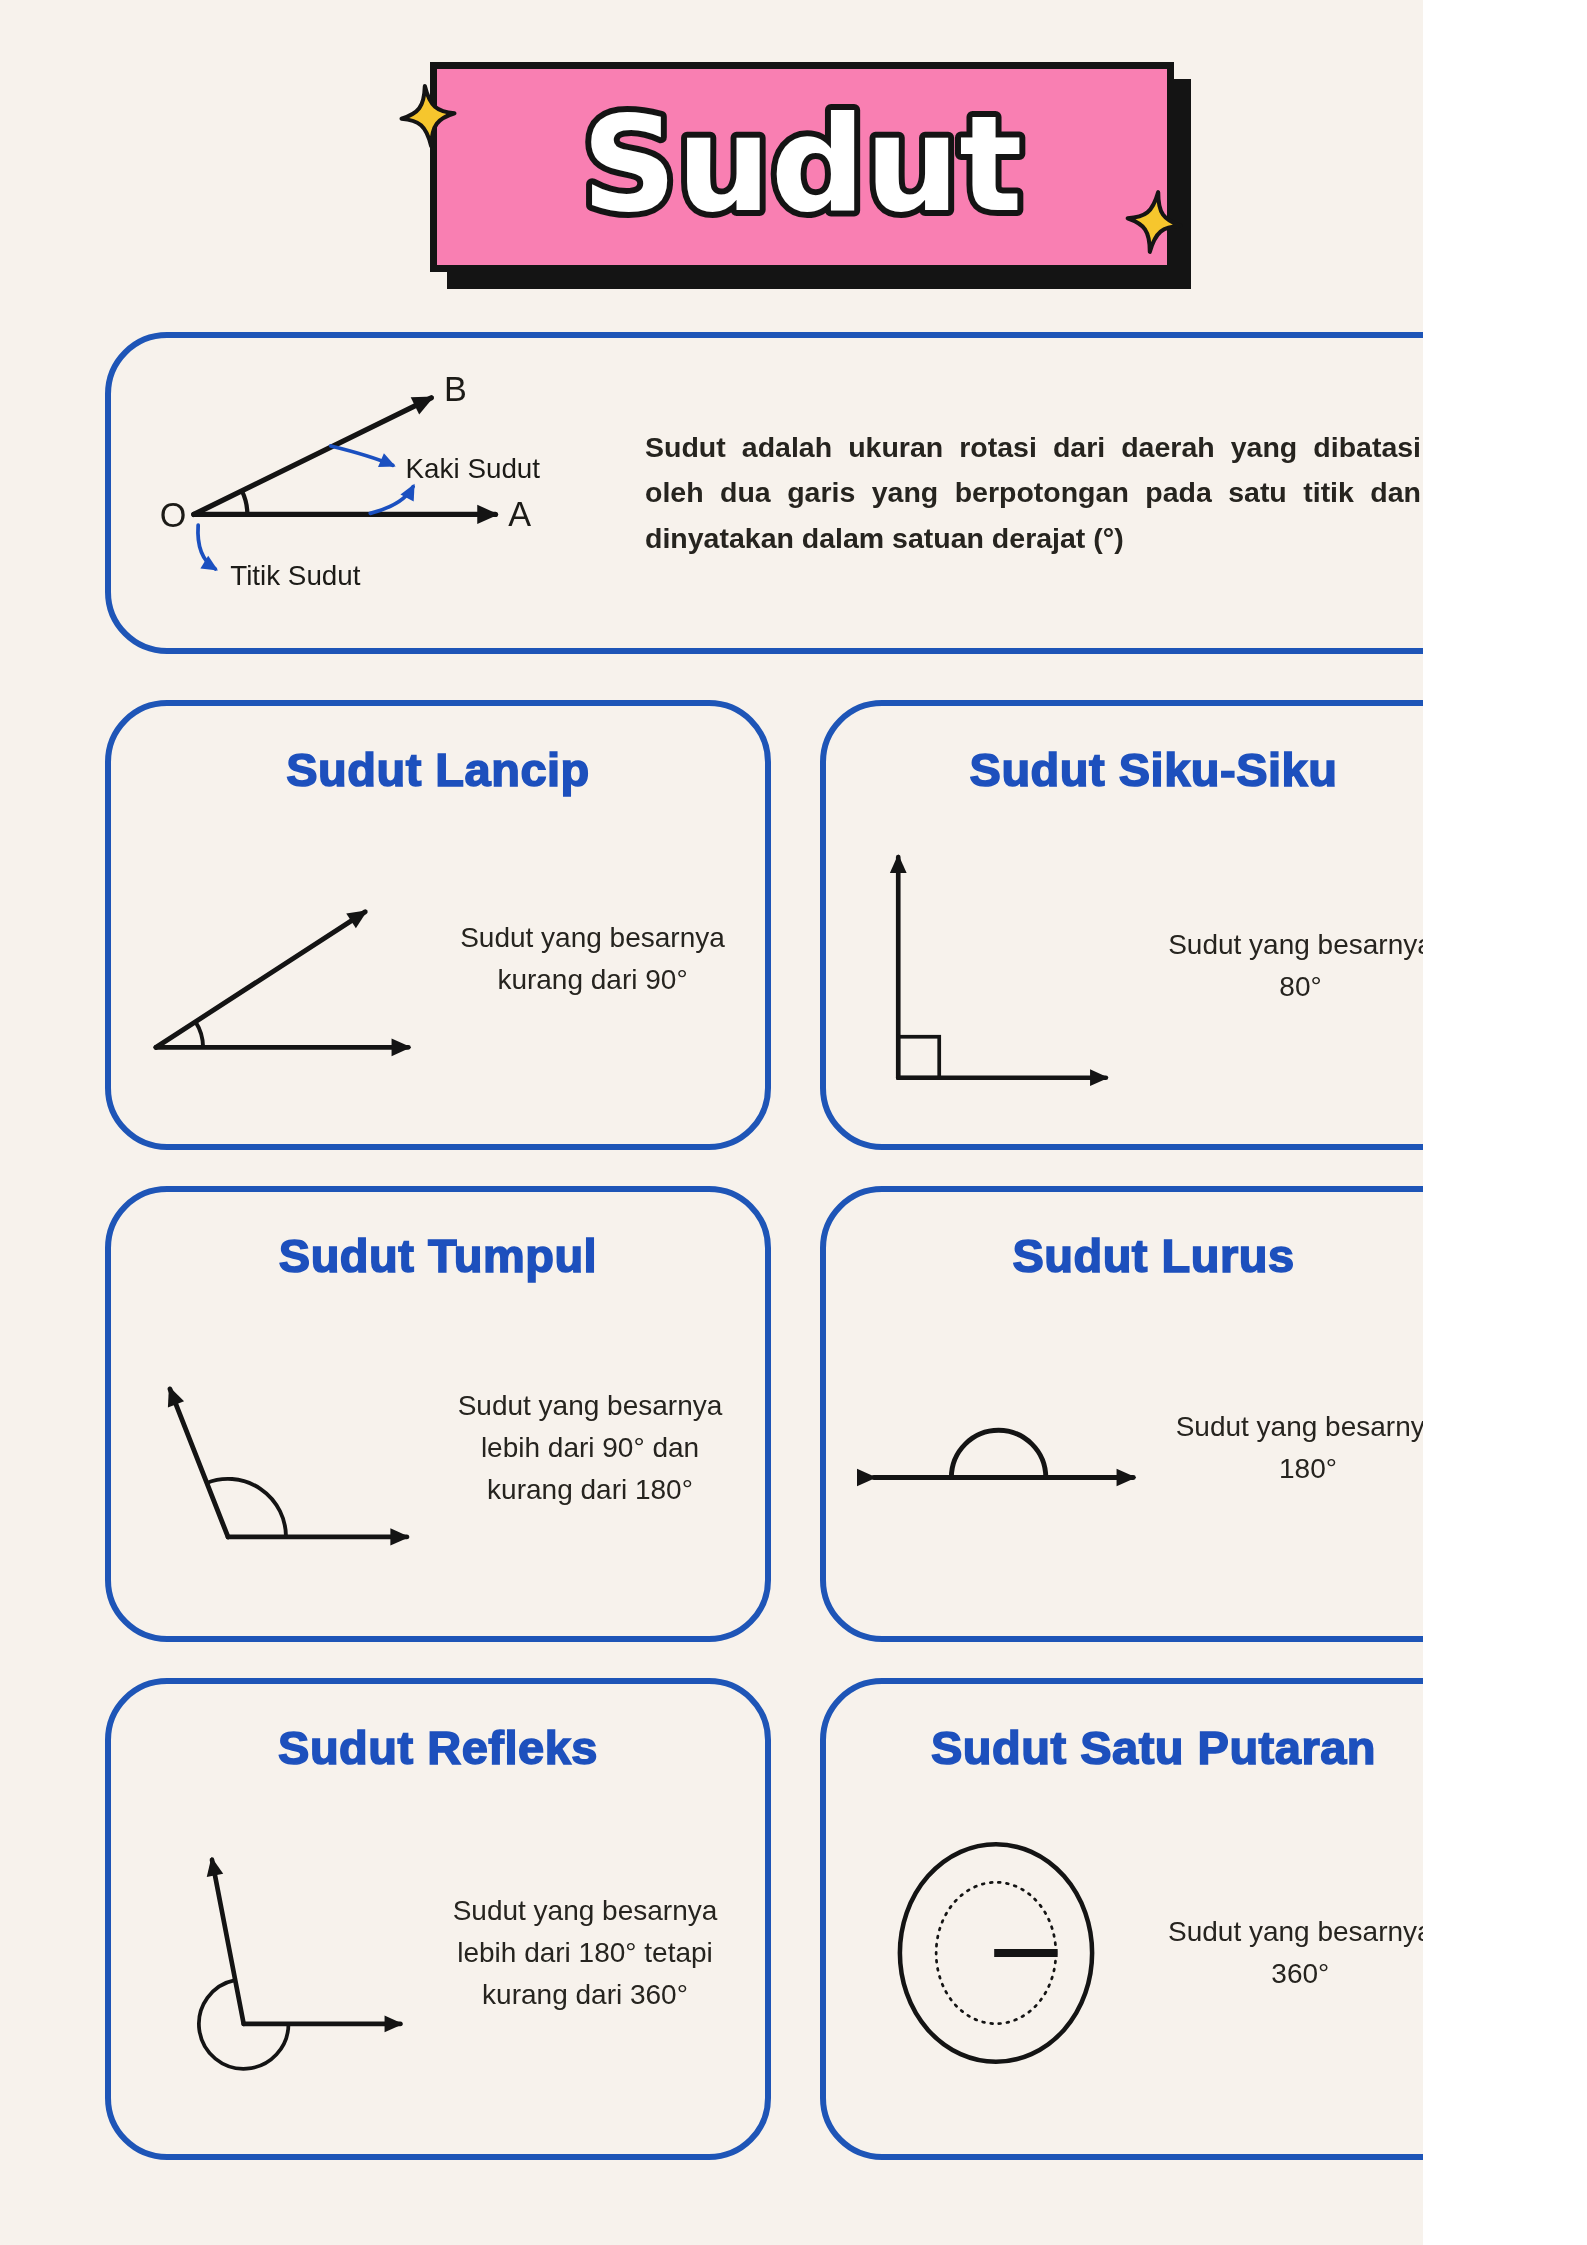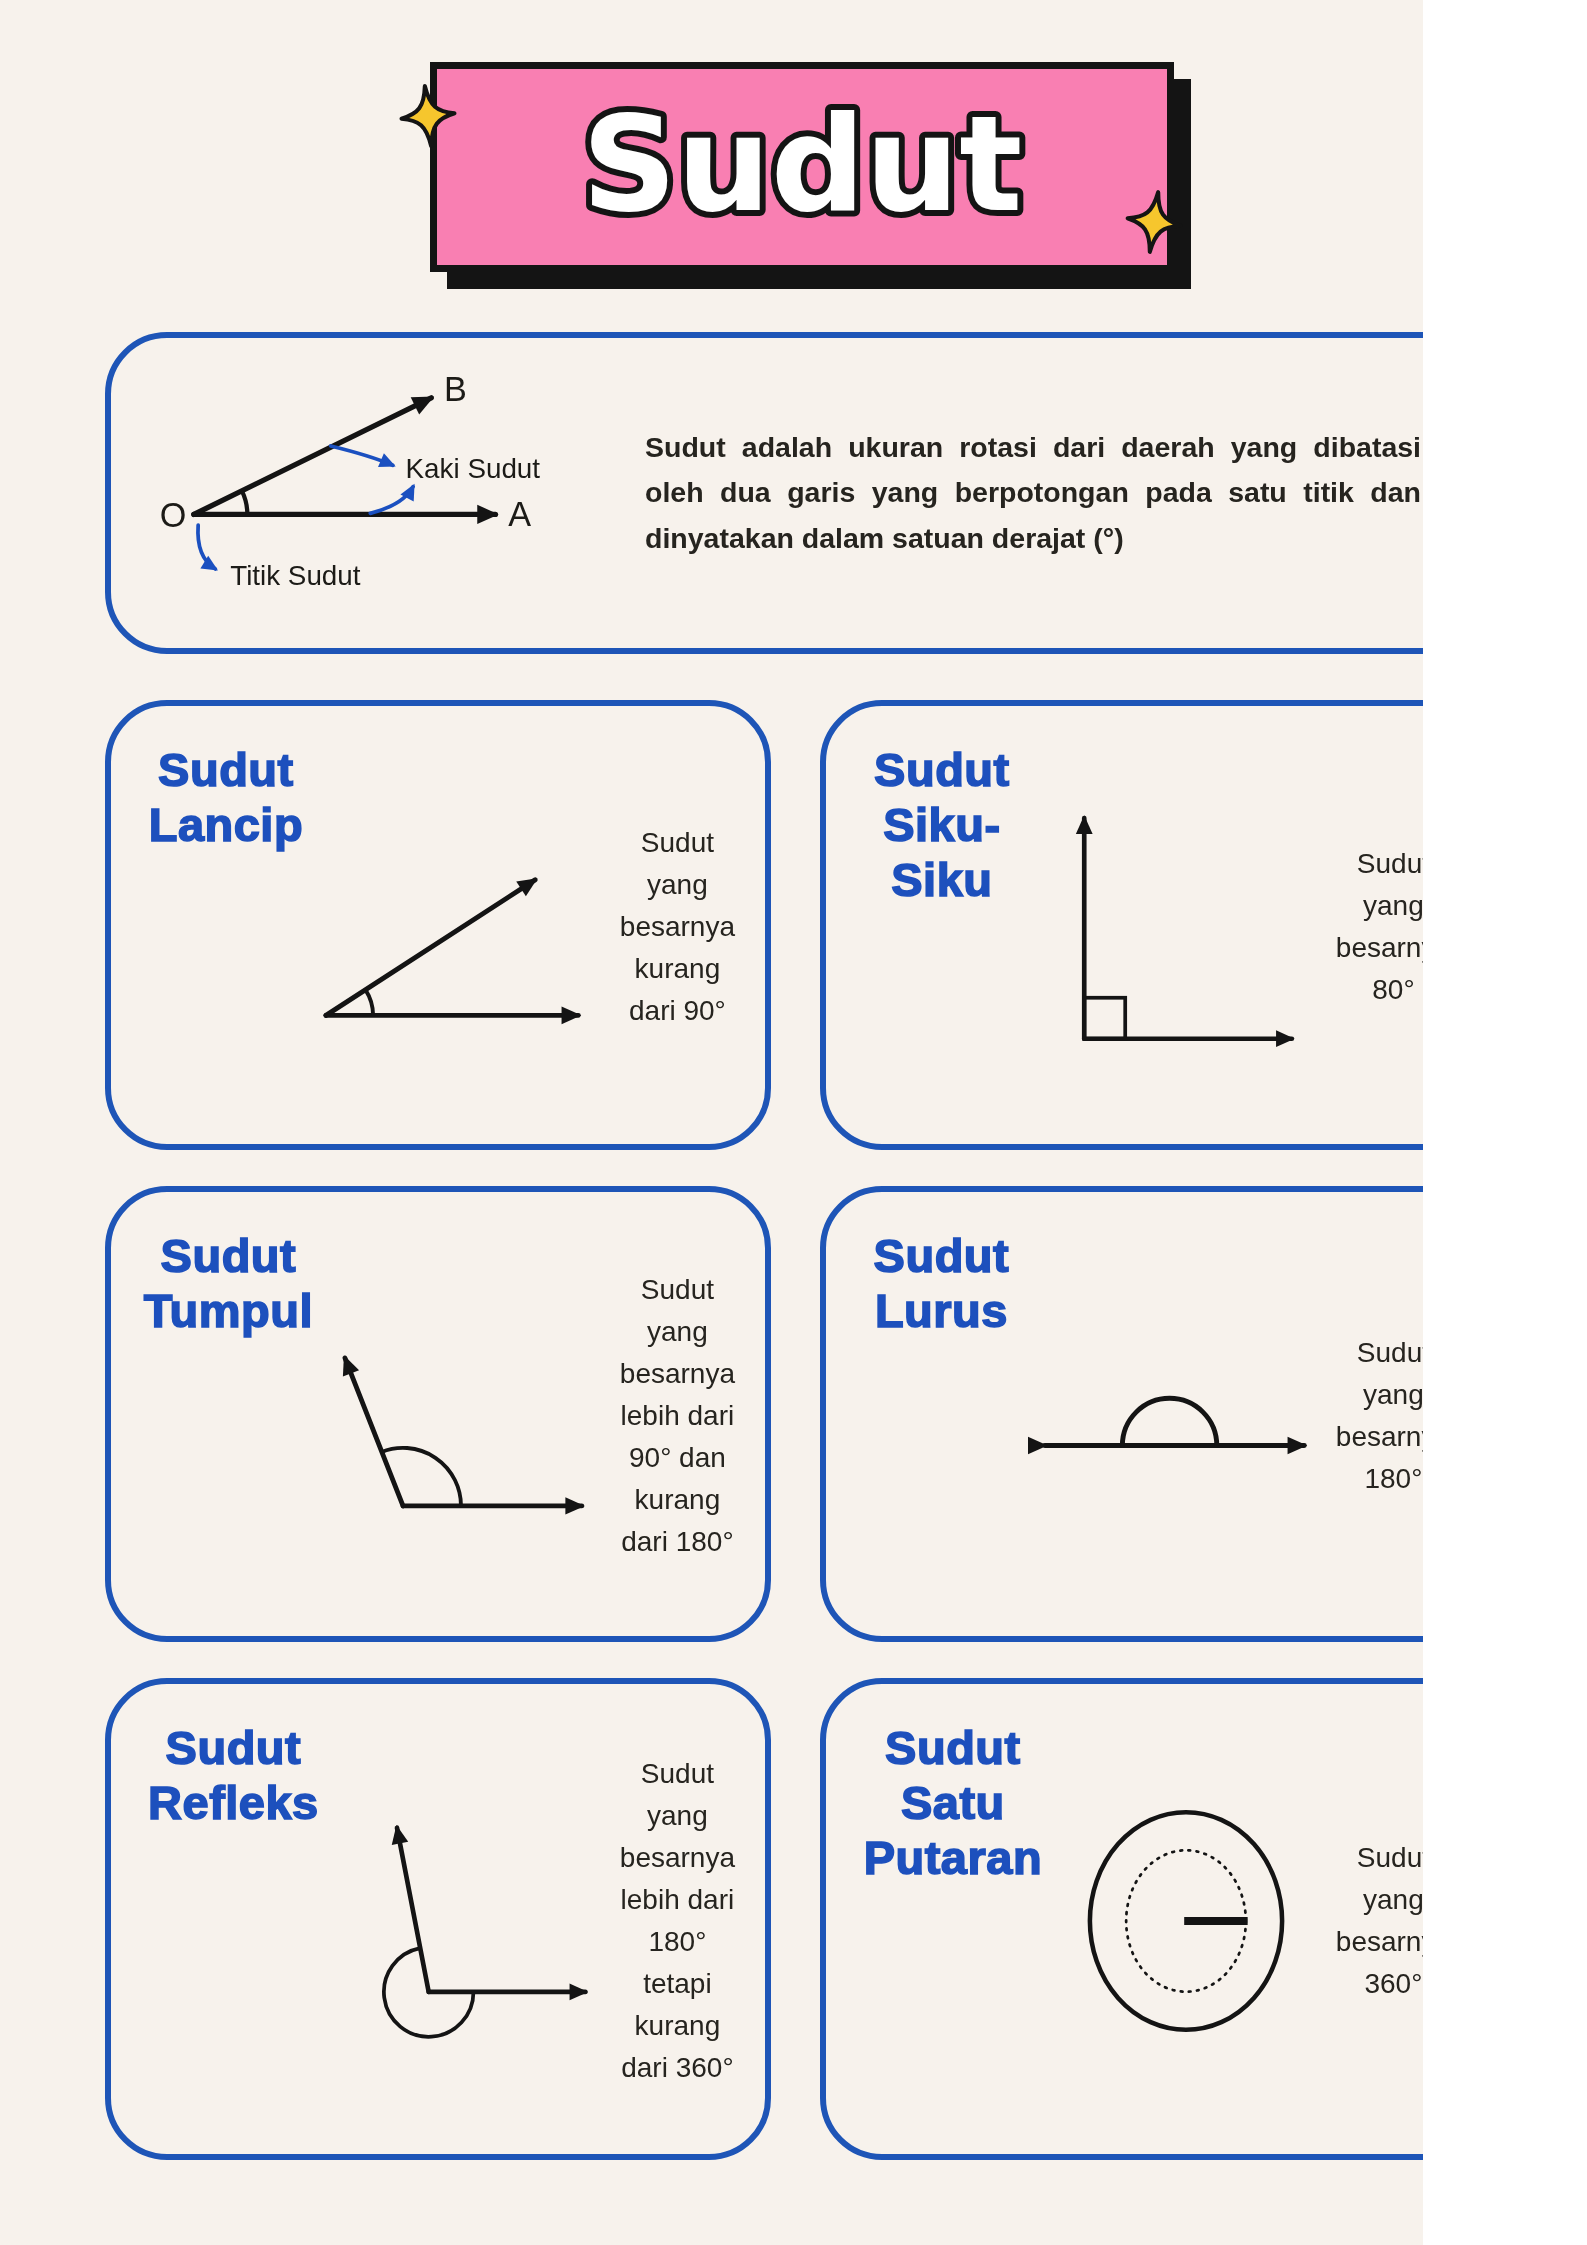--- a/index.html
+++ b/index.html
@@ -19,21 +19,21 @@
 
   
   .card{position:absolute;border:6px solid #1e55b7;border-radius:62px;box-sizing:border-box;
     background:transparent;}
   .intro-card{left:105px;top:332px;width:1382px;height:322px;
     display:flex;align-items:center;gap:34px;padding:18px 60px 18px 40px;}
   .intro-diagram{flex:0 0 460px;}
   .intro-diagram svg{width:460px;height:278px;display:block;}
   .intro-text{flex:1;font-size:28.5px;line-height:1.6;color:#26241f;text-align:justify;font-weight:bold;}
 
-  .angle-card{display:flex;flex-direction:row;padding:28px 30px 24px 30px;}
+  .angle-card{display:flex;flex-direction:column;padding:28px 30px 24px 30px;}
   .card-title{text-align:center;font-size:47px;font-weight:bold;color:#1d50bd;
     letter-spacing:.5px;-webkit-text-stroke:1.6px #1d50bd;margin-top:8px;}
   .card-body{flex:1;display:flex;align-items:center;gap:14px;}
   .card-diagram{flex:0 0 47%;display:flex;justify-content:center;align-items:center;}
   .card-desc{flex:1;text-align:center;font-size:28px;line-height:1.5;color:#26241f;}
   .card-desc .inner{max-width:320px;margin:0 auto;}
 
   
   .pos-r1c1{left:105px;top:700px;width:666px;height:450px;}
   .pos-r1c2{left:820px;top:700px;width:667px;height:450px;gap:14px;}

